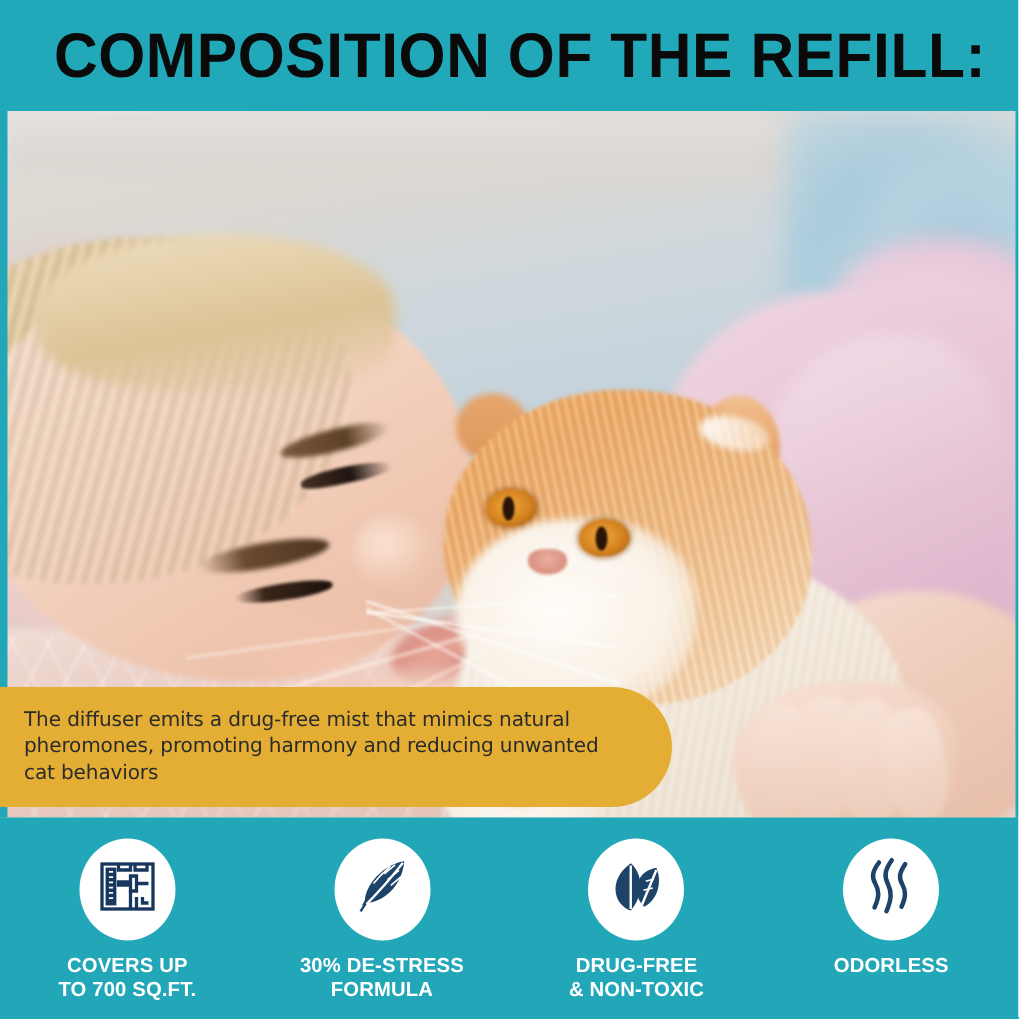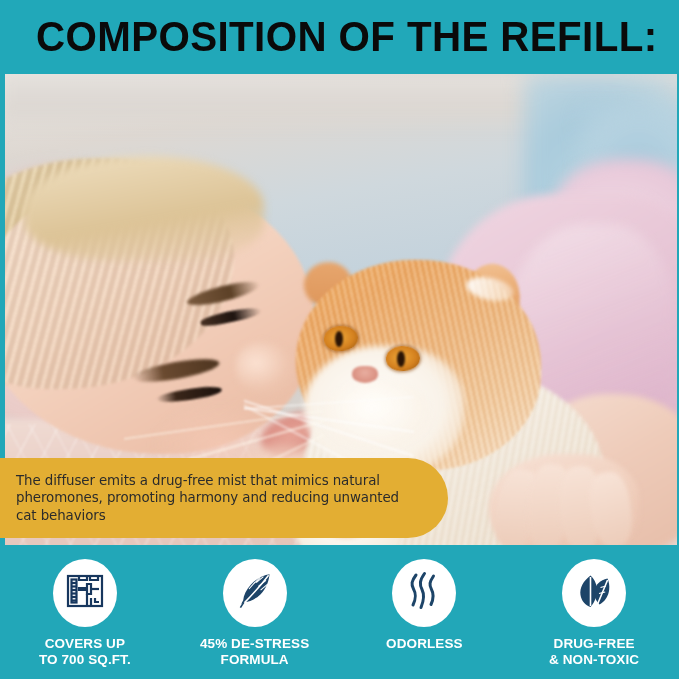--- a/index.html
+++ b/index.html
@@ -592,47 +592,47 @@
       <div class="feature-badge">
         <span>
           <svg width="40" height="40" viewBox="0 0 40 40">
             <path d="M34.5 3.2 C29 3.8 21.5 7.5 16 13.4 C11.2 18.6 8.6 24.4 8.2 29.2 L6.2 33 L9.8 31 C14.5 30.7 20.4 28.2 25.4 23.4 C31.2 17.8 34.2 9.1 34.5 3.2 Z" fill="#1d4468"></path>
             <path d="M33.6 4.2 C28 11.5 20.5 20.5 8.6 32.6" stroke="#ffffff" stroke-width="1.5" fill="none"></path>
             <path d="M28.4 5.6 L21.2 11.6 M31 9.2 L23.4 15.4 M32.4 13.4 L25.6 19.2 M25.2 6.4 L18 13.4 M20 11.2 L14 18" stroke="#ffffff" stroke-width="1.1" fill="none"></path>
             <path d="M8.8 31.2 L5.4 36.6" stroke="#1d4468" stroke-width="1.6" fill="none"></path>
           </svg>
         </span>
       </div>
-      <div class="feature-label">45% DE-STRESS
+      <div class="feature-label">30% DE-STRESS
 FORMULA</div>
-    </div>
-
-    <div class="feature">
-      <div class="feature-badge">
-        <span>
-          <svg width="38" height="40" viewBox="0 0 38 40" fill="none" stroke="#1d4468" stroke-width="3" stroke-linecap="round">
-            <path d="M11 4 C6.5 10 6 13.5 8.5 18 C11 22.5 11.5 26.5 8 34"></path>
-            <path d="M19.5 2.5 C14.5 9.5 14.5 13.5 17 18.5 C19.5 23.5 19.5 28 16 36.5"></path>
-            <path d="M28.5 5 C24.5 11 24 14 26.5 18.5 C29 23 29 27 26 33.5"></path>
-          </svg>
-        </span>
-      </div>
-      <div class="feature-label">ODORLESS</div>
     </div>
 
     <div class="feature">
       <div class="feature-badge">
         <span>
           <svg width="42" height="40" viewBox="0 0 42 40">
             <path d="M17.5 4.5 C10 10 6.5 17 7.5 24 C8.3 29.8 12.4 34.4 17.5 36 C22 31 24.5 24 23.8 17.2 C23.3 11.8 21 7.6 17.5 4.5 Z" fill="#1d4468"></path>
             <path d="M17.5 6 L17.5 35" stroke="#ffffff" stroke-width="1.6" fill="none"></path>
             <path d="M34.5 7.5 C27 9 22.5 13.5 21.5 20 C20.8 25 22.8 30 26.5 33.5 C32 30.5 35.5 25 36.2 18.5 C36.6 14.5 36 10.6 34.5 7.5 Z" fill="#1d4468"></path>
             <path d="M34.6 9 L24 34.5" stroke="#ffffff" stroke-width="1.6" fill="none"></path>
             <path d="M33 15 L27.5 16.5 M32.2 21 L26 22.5" stroke="#ffffff" stroke-width="1.2" fill="none"></path>
           </svg>
         </span>
       </div>
       <div class="feature-label">DRUG-FREE
 &amp; NON-TOXIC</div>
     </div>
 
+    <div class="feature">
+      <div class="feature-badge">
+        <span>
+          <svg width="38" height="40" viewBox="0 0 38 40" fill="none" stroke="#1d4468" stroke-width="3" stroke-linecap="round">
+            <path d="M11 4 C6.5 10 6 13.5 8.5 18 C11 22.5 11.5 26.5 8 34"></path>
+            <path d="M19.5 2.5 C14.5 9.5 14.5 13.5 17 18.5 C19.5 23.5 19.5 28 16 36.5"></path>
+            <path d="M28.5 5 C24.5 11 24 14 26.5 18.5 C29 23 29 27 26 33.5"></path>
+          </svg>
+        </span>
+      </div>
+      <div class="feature-label">ODORLESS</div>
+    </div>
+
   </div>
 </div>
 
 </body></html>

